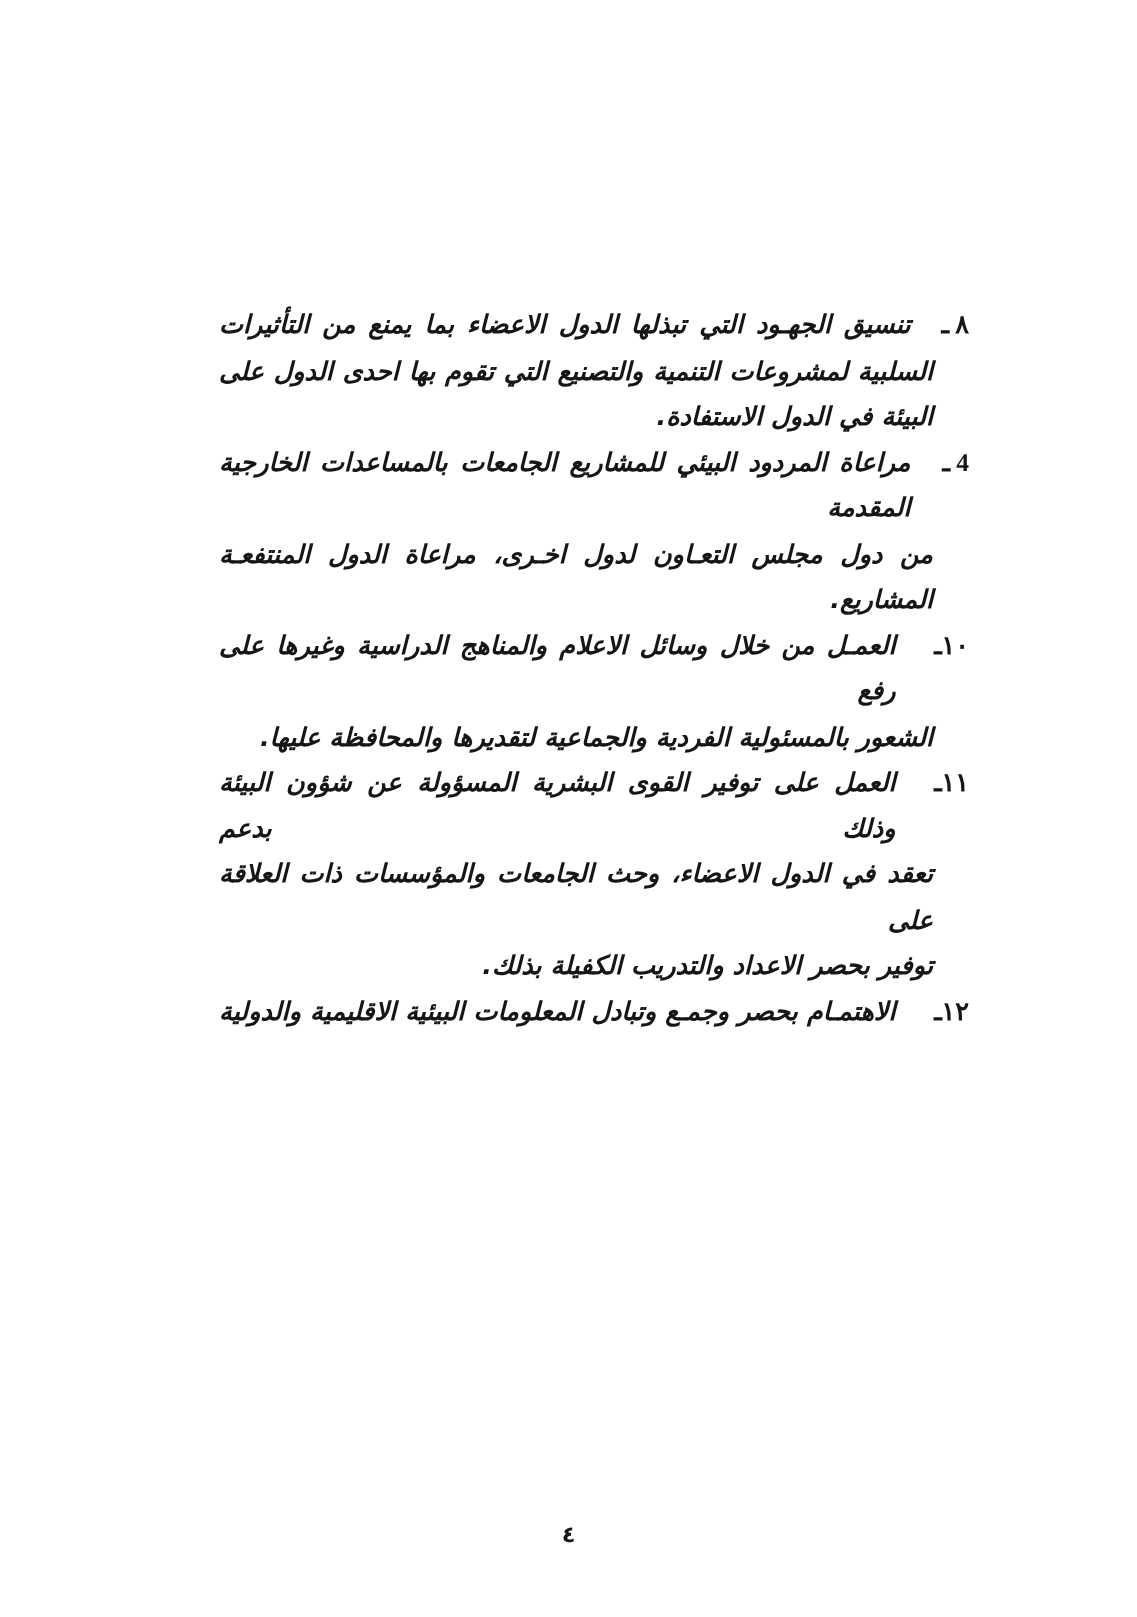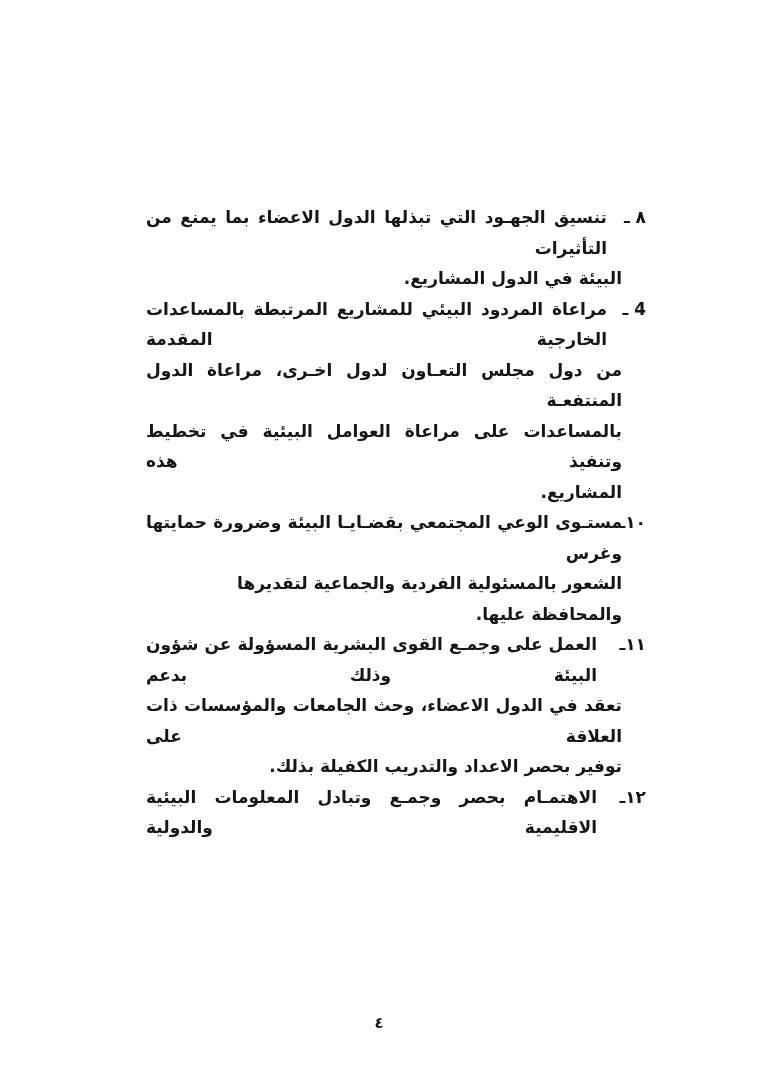--- a/index.html
+++ b/index.html
@@ -28,22 +28,23 @@
     font-weight: 700;
     line-height: 30.5px;
     color: #161616;
   }
   .item { position: relative; }
   .marker {
     position: absolute;
     right: -24px;
     top: 0;
     white-space: nowrap;
+    font-family: Liberation Serif, serif;
   }
-  .line { text-align: right; }
+  .line { text-align: right; font-style: italic; }
   .line.just {
     text-align: justify;
     text-align-last: justify;
   }
   .line.first1 { padding-right: 15px; }
   .line.first2 { padding-right: 25px; }
   .page-number {
     position: absolute;
     top: 1012px;
     left: 0;
@@ -58,40 +59,40 @@
 </style>
 </head>
 <body>
 
 <div class="page">
   <div class="text-block">
 
     <div class="item">
       <span class="marker">٨ ـ</span>
       <div class="line just first1">تنسيق الجهـود التي تبذلها الدول الاعضاء بما يمنع من التأثيرات</div>
-      <div class="line">البيئة في الدول المشاريع.</div>
+      <div class="line just">السلبية لمشروعات التنمية والتصنيع التي تقوم بها احدى الدول على</div>
+      <div class="line">البيئة في الدول الاستفادة.</div>
     </div>
 
     <div class="item">
       <span class="marker">4 ـ</span>
-      <div class="line just first1">مراعاة المردود البيئي للمشاريع المرتبطة بالمساعدات الخارجية المقدمة</div>
+      <div class="line just first1">مراعاة المردود البيئي للمشاريع الجامعات بالمساعدات الخارجية المقدمة</div>
       <div class="line just">من دول مجلس التعـاون لدول اخـرى، مراعاة الدول المنتفعـة</div>
-      <div class="line just">بالمساعدات على مراعاة العوامل البيئية في تخطيط وتنفيذ هذه</div>
       <div class="line">المشاريع.</div>
     </div>
 
     <div class="item">
       <span class="marker">١٠ـ</span>
-      <div class="line just">مستـوى الوعي المجتمعي بقضـايـا البيئة وضرورة حمايتها وغرس</div>
+      <div class="line just first2">العمـل من خلال وسائل الاعلام والمناهج الدراسية وغيرها على رفع</div>
       <div class="line">الشعور بالمسئولية الفردية والجماعية لتقديرها والمحافظة عليها.</div>
     </div>
 
     <div class="item">
       <span class="marker">١١ـ</span>
-      <div class="line just first2">العمل على وجمـع القوى البشرية المسؤولة عن شؤون البيئة وذلك بدعم</div>
+      <div class="line just first2">العمل على توفير القوى البشرية المسؤولة عن شؤون البيئة وذلك بدعم</div>
       <div class="line just">تعقد في الدول الاعضاء، وحث الجامعات والمؤسسات ذات العلاقة على</div>
       <div class="line">توفير بحصر الاعداد والتدريب الكفيلة بذلك.</div>
     </div>
 
     <div class="item">
       <span class="marker">١٢ـ</span>
       <div class="line just first2">الاهتمـام بحصر وجمـع وتبادل المعلومات البيئية الاقليمية والدولية</div>
 
     </div>
 

